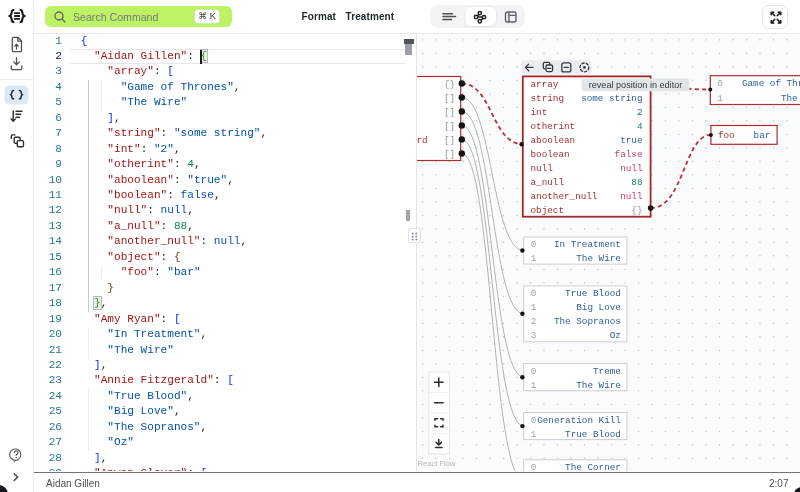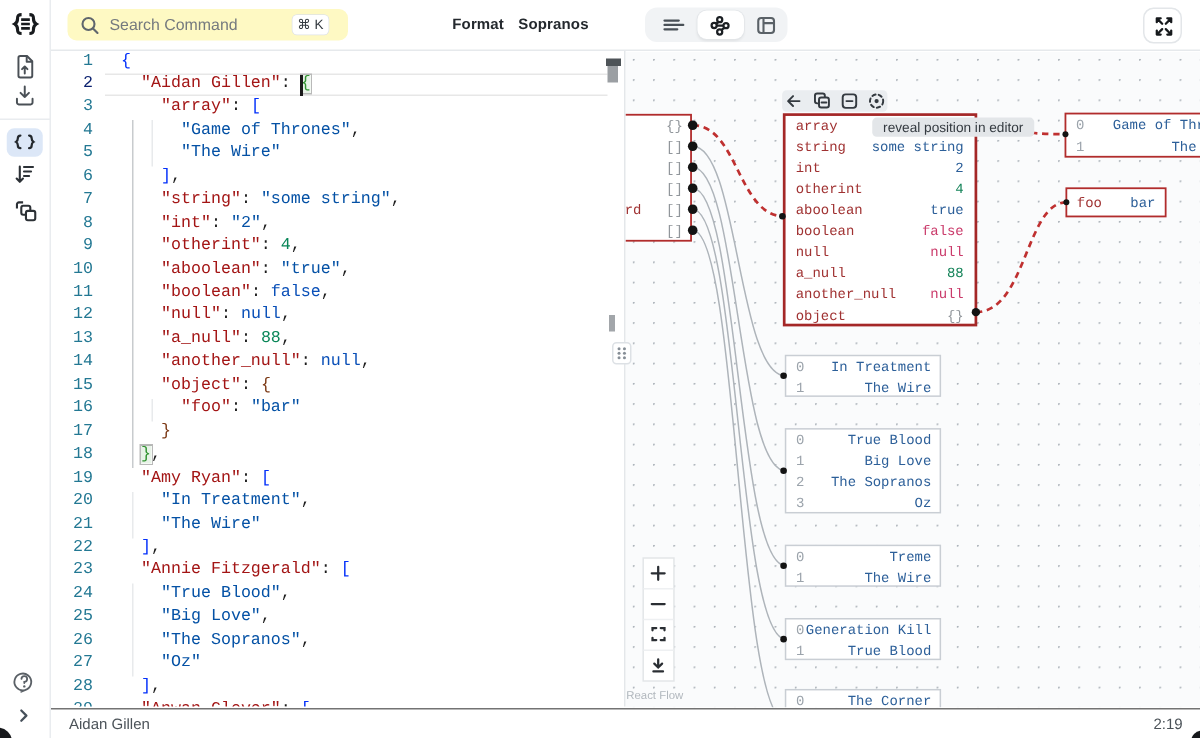--- a/index.html
+++ b/index.html
@@ -7,21 +7,21 @@
     font-family:"Liberation Sans", sans-serif; }
   .abs { position:absolute; }
   #app { position:relative; width:800px; height:492px; }
   
   #sidebar { position:absolute; left:0; top:0; width:34px; height:492px;
     background:#fff; border-right:1px solid #e9ecef; z-index:30; }
   
   #header { position:absolute; left:34px; top:0; width:766px; height:34px;
     background:#fff; border-bottom:1px solid #e6e9ec; z-index:20; }
   #searchbox { position:absolute; left:11px; top:6px; width:187px; height:21px;
-    background:#fef9c3; border-radius:6px; }
+    background:#bef264; border-radius:6px; }
   #searchtxt { position:absolute; left:28px; top:5px; font-size:10.6px; color:#74797e; }
   #cmdk { position:absolute; left:150px; top:3.5px; width:24px; height:13px; background:#fff;
     border-radius:3px; font-size:9px; color:#343a40; text-align:center; line-height:13px;
     box-shadow:0 0 0 0.5px #dee2e6; }
   .hbtn { position:absolute; top:0; height:34px; line-height:34px; font-size:10px;
     font-weight:700; color:#24292e; letter-spacing:0.1px; }
   
   #seg { position:absolute; left:395.5px; top:4.5px; width:95px; height:23px;
     background:#f1f3f5; border-radius:8px; }
   #seg .active { position:absolute; left:35px; top:2.5px; width:31px; height:19px;
@@ -286,21 +286,21 @@
   <div id="header">
     <div id="searchbox">
       <svg class="abs" style="left:7px;top:3px" width="16" height="16" viewBox="0 0 16 16" fill="none" stroke="#5f666d" stroke-width="1.4" stroke-linecap="round">
         <circle cx="7" cy="7" r="4"></circle>
           <path d="M10 10l3 3"></path>
       </svg>
       <span id="searchtxt">Search Command</span>
       <span id="cmdk">⌘ K</span>
     </div>
     <div class="hbtn" style="left:267.5px">Format</div>
-    <div class="hbtn" style="left:311.5px">Sopranos</div>
+    <div class="hbtn" style="left:311.5px">Treatment</div>
     <div id="seg">
       <div class="active"></div>
       <svg class="abs" style="left:0;top:0" width="95" height="23" viewBox="0 0 95 23">
         <g stroke="#495057" stroke-width="1.5" fill="none" stroke-linecap="round">
           <path d="M13,8.7 h9.5 M13,11.6 h12.5 M13,14.5 h8.5"></path>
         </g>
         <g stroke="#1b1f23" stroke-width="1.5" fill="#fff">
           <path d="M47.6,12 H52.4 M49.2,9.5 L47.1,11 M52.9,13.6 L50.6,15.2" fill="none" stroke-linecap="round"></path>
           <circle cx="49.8" cy="8.1" r="1.7"></circle>
           <circle cx="49.8" cy="16.3" r="1.7"></circle>
@@ -405,18 +405,18 @@
         <circle cx="3.7" cy="6.5" r="1"></circle>
           <circle cx="7.3" cy="6.5" r="1"></circle>
         <circle cx="3.7" cy="9.5" r="1"></circle>
           <circle cx="7.3" cy="9.5" r="1"></circle>
       </g>
     </svg>
   </div>
 
   <div id="statusbar">
     <span style="position:absolute;left:12px;top:5px">Aidan Gillen</span>
-    <span style="position:absolute;left:735px;top:5px">2:19</span>
+    <span style="position:absolute;left:735px;top:5px">2:07</span>
   </div>
 
   <div class="corner" style="left:-11.5px; top:484.5px; width:19px; height:19px"></div>
   <div class="corner" style="left:794px; top:486.5px; width:15px; height:15px"></div>
 </div>
 
 </body></html>

